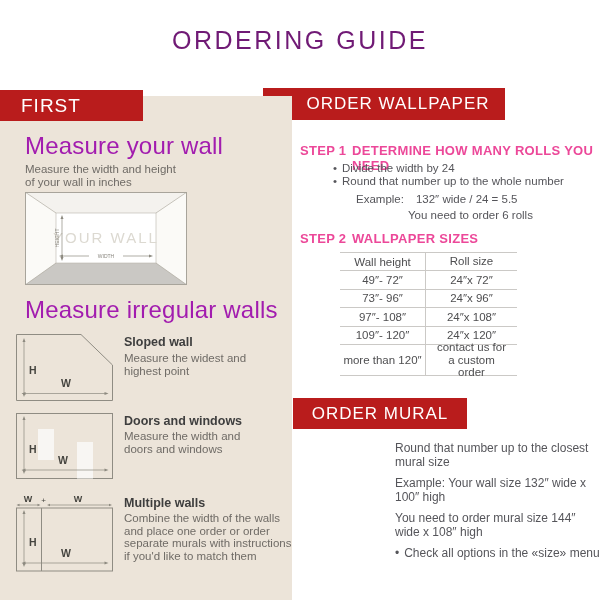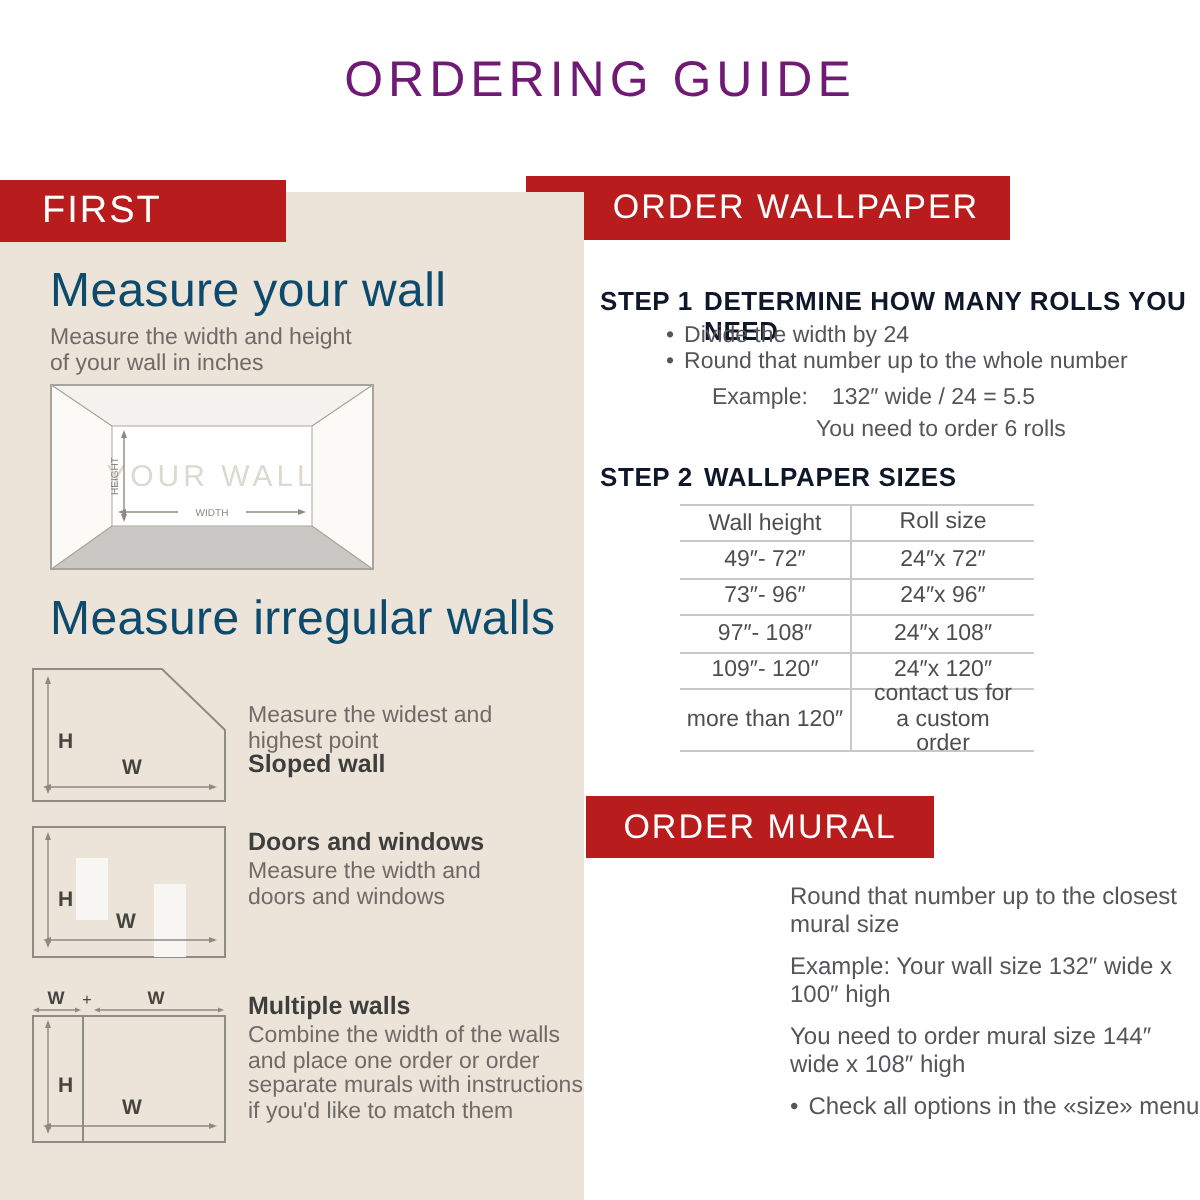--- a/index.html
+++ b/index.html
@@ -16,26 +16,26 @@
   .bar-first{left:0;top:90px;width:143px;height:31px;line-height:31px;
              padding-left:21px;box-sizing:border-box;font-size:19px;z-index:3;}
   .bar-wallpaper{left:263px;top:88px;width:242px;height:32px;line-height:32px;
                  text-align:center;font-size:17px;z-index:1;padding-left:28px;box-sizing:border-box;}
   .bar-mural{left:293px;top:398px;width:174px;height:31px;line-height:31px;
              text-align:center;font-size:17px;z-index:3;}
 
   
   .panel{left:0;top:96px;width:292px;height:504px;background:#ece4d9;z-index:2;}
 
-  .h-big{font-size:24px;color:#0c4a6e;letter-spacing:0.2px;font-weight:500;}
+  .h-big{font-size:24px;color:#a21caf;letter-spacing:0.2px;font-weight:500;}
   .body-sm{font-size:11.5px;line-height:12.5px;color:#6f6b66;}
   .item-title{font-size:12.5px;font-weight:700;color:#3e3e3e;}
 
   
-  .step-row{display:flex;font-size:13px;font-weight:700;color:#0f172a;letter-spacing:0.3px;}
+  .step-row{display:flex;font-size:13px;font-weight:700;color:#ec4899;letter-spacing:0.3px;}
   .step-label{width:52px;flex:none;}
   .bullets{font-size:11.5px;color:#55555a;line-height:12.5px;}
   .bullet-line .b{margin-right:5px;}
   .example-row{font-size:11.5px;color:#55555a;}
   .example-row .ex-val{margin-left:12px;}
 
   
   .tbl{left:340px;top:252px;width:177px;border-top:1px solid #cbc9c6;font-size:11.5px;color:#4e4e50;}
   .trow{display:flex;border-bottom:1px solid #cbc9c6;align-items:stretch;height:17.5px;}
   .trow.hdr{height:17px;}
@@ -95,21 +95,21 @@
   <polygon points="0.5,0.5 65,0.5 96.5,31 96.5,66.5 0.5,66.5" fill="none" stroke="#8f8c83" stroke-width="1"></polygon>
   <line x1="8" y1="7" x2="8" y2="60" stroke="#8d8a80" stroke-width="0.7"></line>
   <polygon points="8,4 6.5,8 9.5,8" fill="#8d8a80"></polygon>
   <polygon points="8,63 6.5,59 9.5,59" fill="#8d8a80"></polygon>
   <text x="13" y="40" font-size="10.5" class="dlbl">H</text>
   <line x1="9" y1="59.5" x2="89" y2="59.5" stroke="#8d8a80" stroke-width="0.7"></line>
   <polygon points="5.5,59.5 9.5,58 9.5,61" fill="#8d8a80"></polygon>
   <polygon points="92.5,59.5 88.5,58 88.5,61" fill="#8d8a80"></polygon>
   <text x="50" y="53" text-anchor="middle" font-size="10.5" class="dlbl">W</text>
 </svg>
-<div class="abs item-title" style="left:124px;top:335px;z-index:4;margin-top:40px;">Sloped wall</div>
+<div class="abs item-title" style="left:124px;top:335px;z-index:4;">Sloped wall</div>
 <div class="abs body-sm" style="left:124px;top:352px;z-index:4;">
   <div>Measure the widest and</div>
   <div>highest point</div>
 </div>
 
 <svg class="abs" style="left:16px;top:413px;z-index:4;" width="97" height="66" viewBox="0 0 97 66">
   <rect x="0.5" y="0.5" width="96" height="65" fill="none" stroke="#8f8c83" stroke-width="1"></rect>
   <rect x="22" y="16" width="16" height="31" fill="#f8f6f3"></rect>
   <rect x="61" y="29" width="16" height="36.5" fill="#f8f6f3"></rect>
   <line x1="8" y1="6" x2="8" y2="58" stroke="#8d8a80" stroke-width="0.7"></line>

